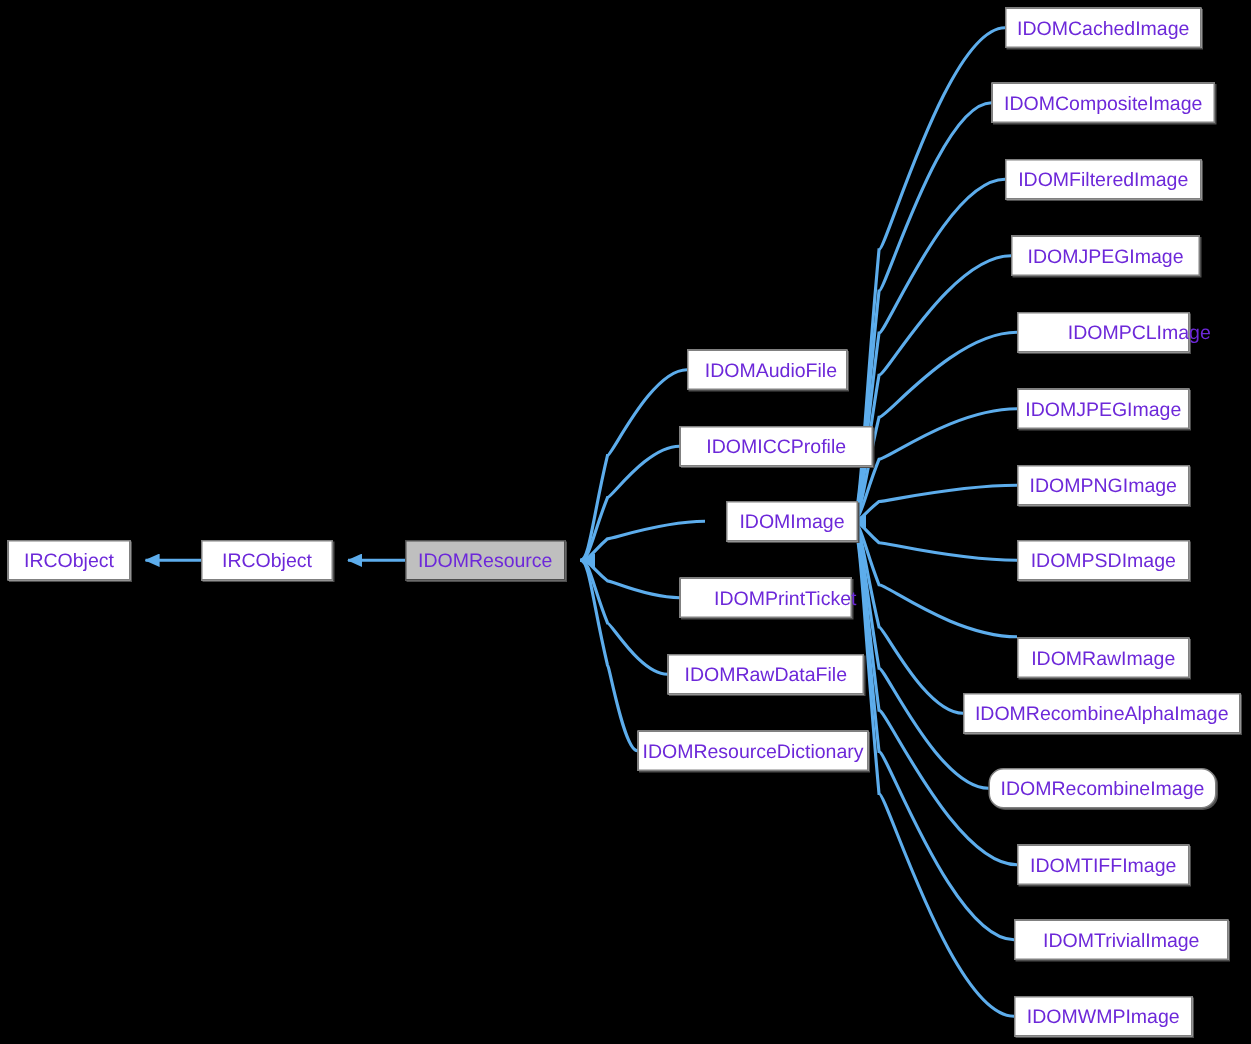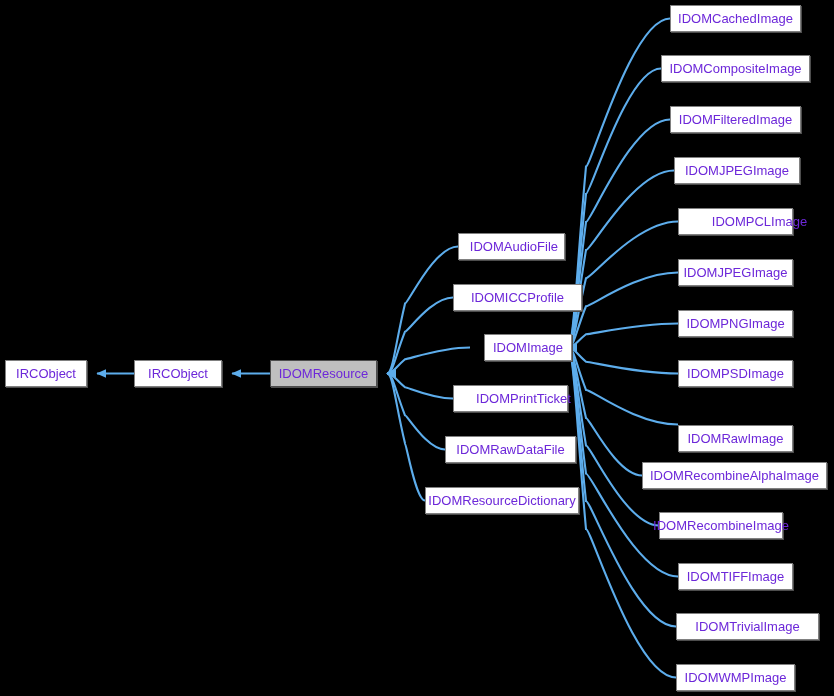--- a/index.html
+++ b/index.html
@@ -140,21 +140,21 @@
       </div>
       <div class="node" style="left: 678px; top: 360px; width: 115px;">
         <span class="node-label">IDOMPSDImage</span>
       </div>
       <div class="node" style="left: 678px; top: 425px; width: 115px;">
         <span class="node-label">IDOMRawImage</span>
       </div>
       <div class="node" style="left: 642px; top: 462px; width: 185px;">
         <span class="node-label">IDOMRecombineAlphaImage</span>
       </div>
-      <div class="node" style="left: 659px; top: 512px; width: 124px;">
+      <div class="node" style="left: 659px; top: 512px; width: 152px; border-radius: 10px;">
         <span class="node-label">IDOMRecombineImage</span>
       </div>
       <div class="node" style="left: 678px; top: 563px; width: 115px;">
         <span class="node-label">IDOMTIFFImage</span>
       </div>
       <div class="node" style="left: 676px; top: 613px; width: 143px;">
         <span class="node-label">IDOMTrivialImage</span>
       </div>
       <div class="node" style="left: 676px; top: 664px; width: 119px;">
         <span class="node-label">IDOMWMPImage</span>

